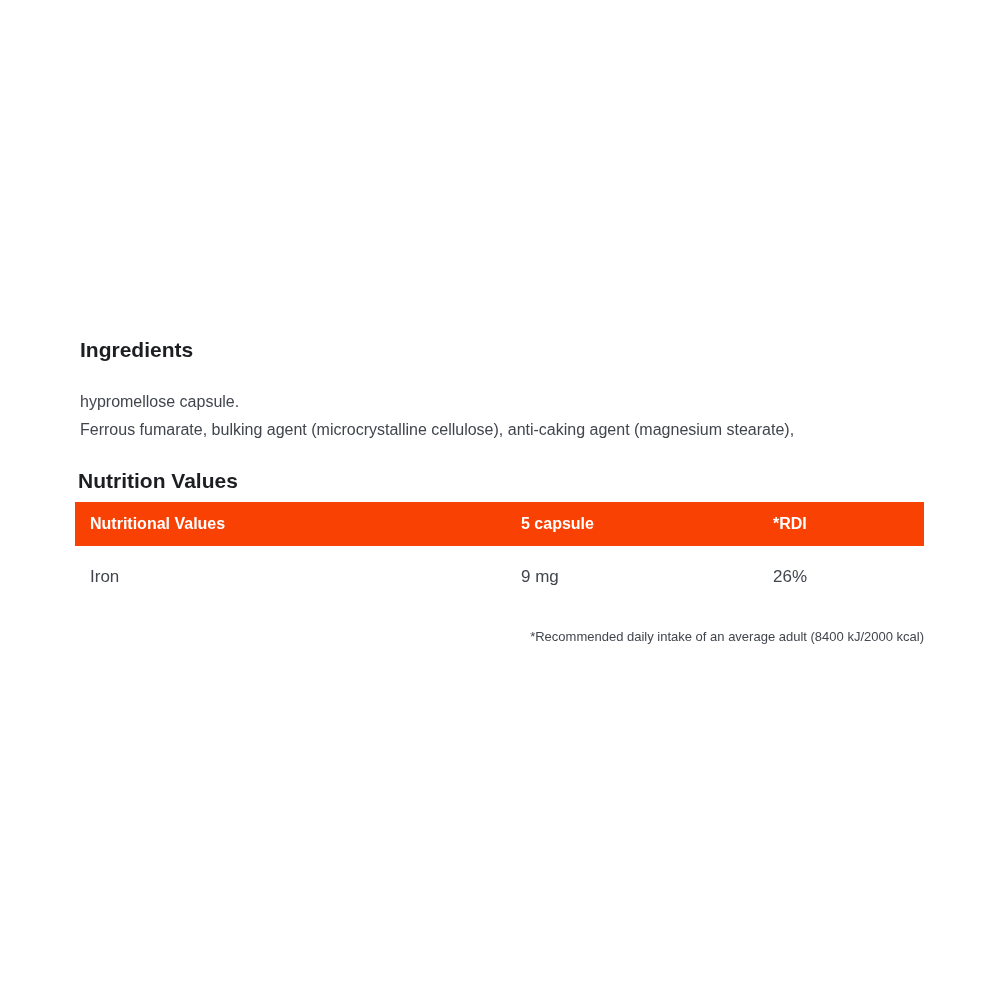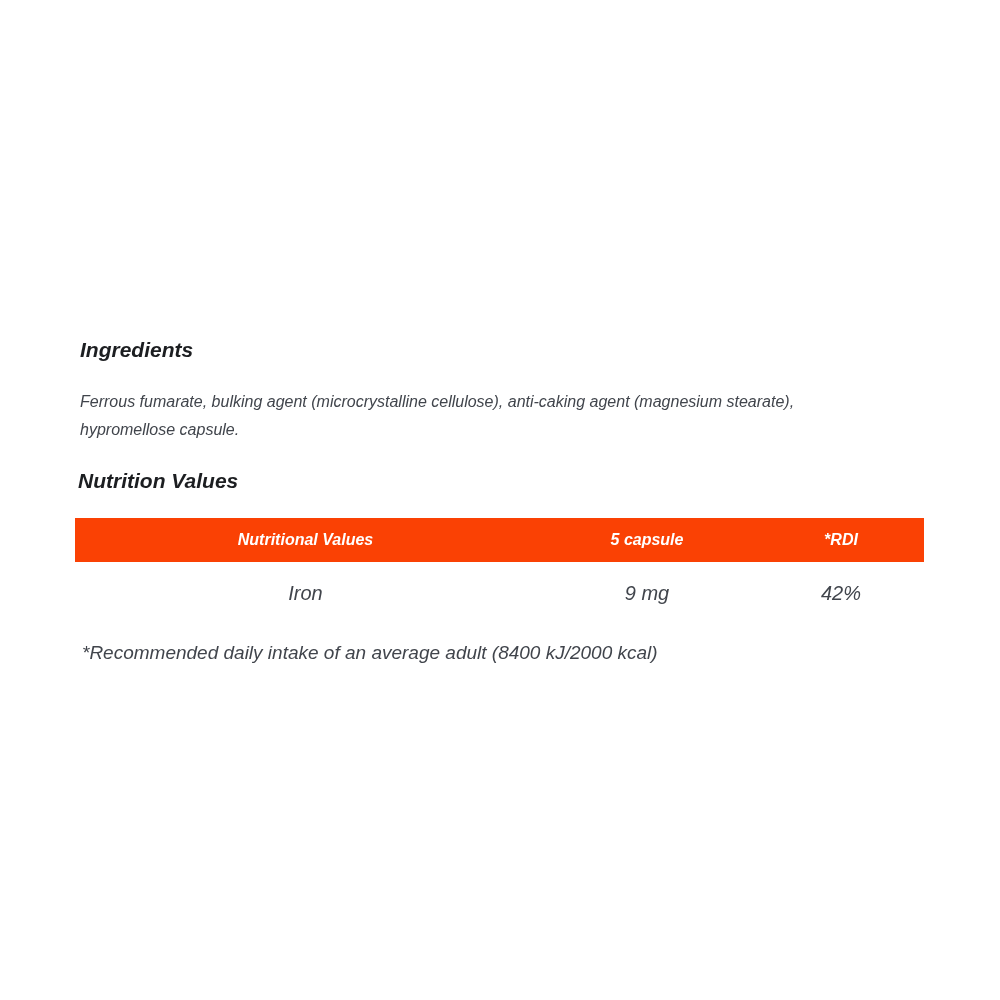--- a/index.html
+++ b/index.html
@@ -15,98 +15,97 @@
     height: 1000px;
     background: #ffffff;
     overflow: hidden;
     font-family: "Liberation Sans", "DejaVu Sans", sans-serif;
     -webkit-font-smoothing: antialiased;
   }
   .page {
     width: 1000px;
     height: 880px;
     padding: 337px 76px 14px 80px;
-    font-style: italic;
   }
   .section-heading {
     margin: 0;
     font-size: 21px;
     line-height: 25px;
     font-weight: 700;
     color: var(--heading);
   }
   .ingredients-text {
     margin: 26px 0 0 0;
     font-size: 16px;
     line-height: 28px;
     color: var(--body);
   }
   .nutrition-heading {
     margin-top: 24px;
     margin-left: -2px;
   }
   .nutrition-table {
-    margin-top: 25px;
+    margin-top: 9px;
     margin-left: -5px;
     width: 849px;
-    text-align: center;
   }
   .table-grid {
     display: grid;
     grid-template-columns: 431px 252px 1fr;
     padding: 0 15px;
     width: 100%;
   }
   .table-header {
     background: var(--accent);
     color: var(--header-text);
     font-weight: 700;
     font-size: 16px;
     height: 44px;
     align-items: center;
   }
   .table-row {
     padding-top: 22px;
     color: var(--body);
-    font-size: 20px;
+    font-size: 17px;
     line-height: 18px;
   }
   .footnote {
     margin: 41px 0 0 2px;
-    font-size: 19px;
+    font-size: 13px;
     line-height: 20px;
     color: var(--body);
+    text-align: right;
   }
 </style>
 </head>
 <body>
 
 <div class="page">
 
   <section>
     <h2 class="section-heading">Ingredients</h2>
     <p class="ingredients-text">
+      <span class="line" style="display:block">hypromellose capsule.</span>
       <span class="line" style="display:block">Ferrous fumarate, bulking agent (microcrystalline cellulose), anti-caking agent (magnesium stearate),</span>
-      <span class="line" style="display:block">hypromellose capsule.</span>
     </p>
   </section>
 
   <section>
     <h2 class="section-heading nutrition-heading">Nutrition Values</h2>
 
     <div class="nutrition-table">
       <div class="table-grid table-header">
         <div>Nutritional Values</div>
         <div>5 capsule</div>
         <div>*RDI</div>
       </div>
 
       <div class="table-grid table-row">
         <div>Iron</div>
         <div>9 mg</div>
-        <div>42%</div>
+        <div>26%</div>
       </div>
     </div>
 
     <p class="footnote">*Recommended daily intake of an average adult (8400 kJ/2000 kcal)</p>
   </section>
 
 </div>
 
 </body></html>

